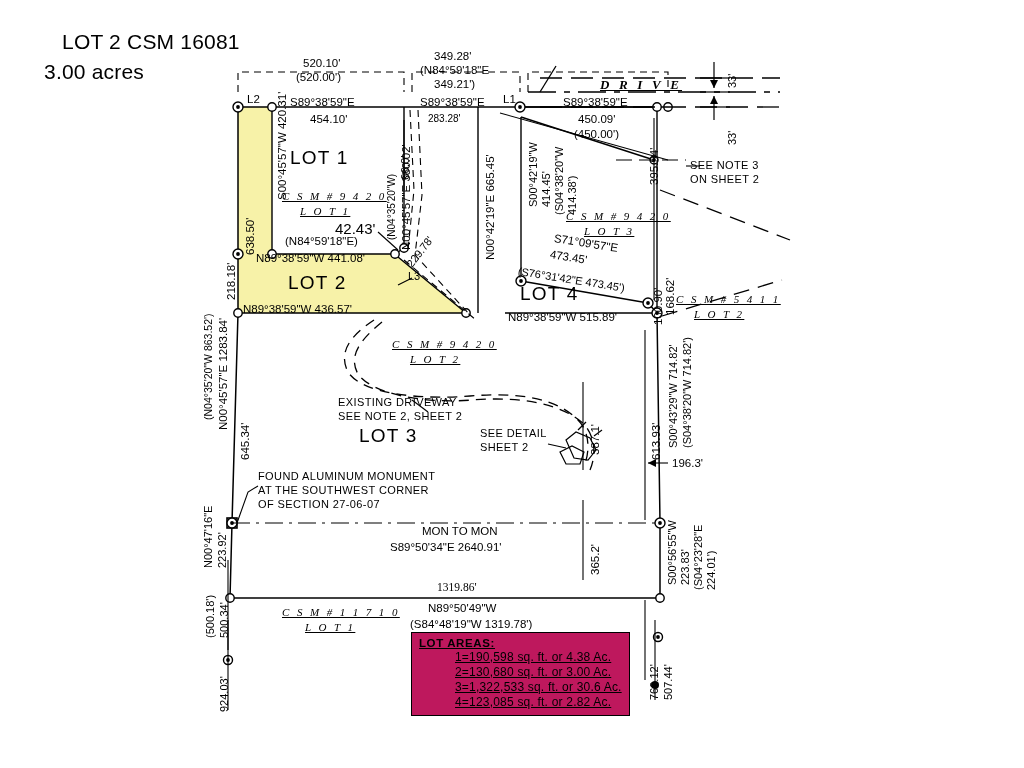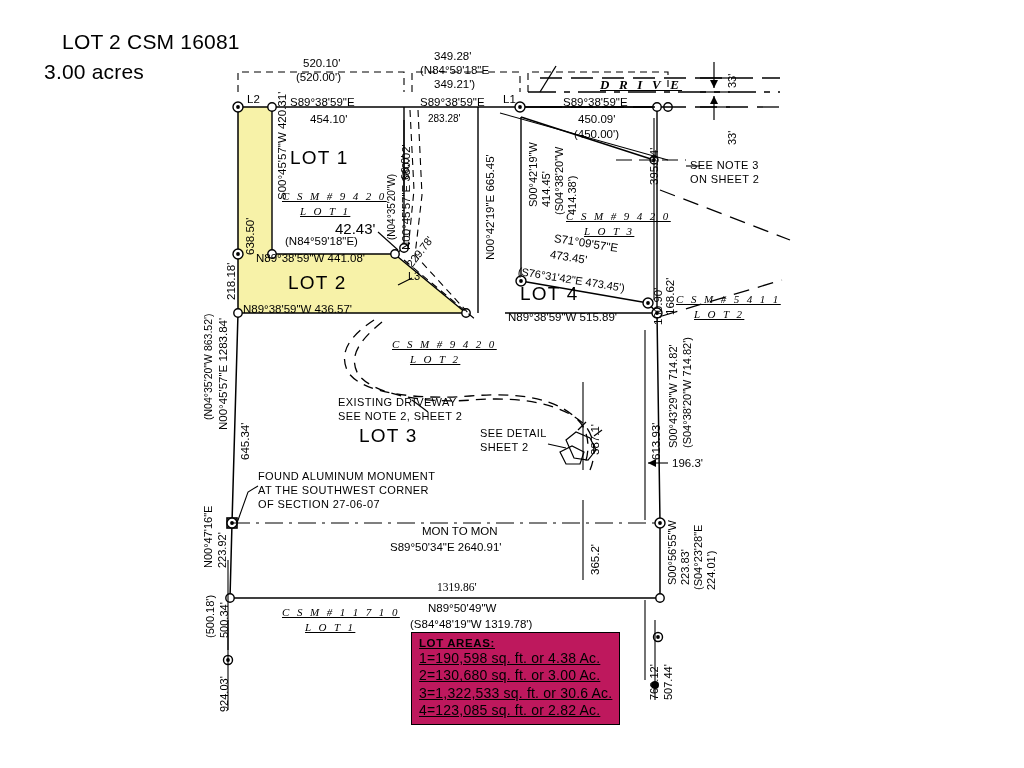--- a/index.html
+++ b/index.html
@@ -8,21 +8,21 @@
   svg#plat{position:absolute;left:0;top:0;width:1024px;height:768px;}
   .ttl{position:absolute;font-size:21px;letter-spacing:.2px;white-space:nowrap;}
   .lbl{position:absolute;white-space:nowrap;font-family:"Liberation Sans",sans-serif;font-size:10.5px;line-height:1.12;}
   .lotname{position:absolute;white-space:nowrap;font-size:19px;letter-spacing:1.2px;}
   .csm{position:absolute;white-space:nowrap;font-size:11px;letter-spacing:2.4px;font-style:italic;text-decoration:underline;font-family:"Liberation Serif",serif;}
   .note{position:absolute;white-space:pre;font-size:11px;line-height:1.25;letter-spacing:.4px;}
   .rot90{transform-origin:0 0;transform:rotate(-90deg);}
   .rotmin{transform-origin:0 0;}
   .areas{position:absolute;border:1.4px solid #000;background:#be185d;padding:4px 7px 5px 7px;text-decoration:underline;}
   .areas .hd{font-size:11.5px;font-weight:bold;text-decoration:underline;letter-spacing:.6px;margin-bottom:1px;}
-  .areas .ln{font-size:14px;letter-spacing:.2px;line-height:1.24;white-space:nowrap;}
+  .areas .ln{font-size:12px;letter-spacing:.2px;line-height:1.24;white-space:nowrap;margin-left:36px;}
   .street{position:absolute;white-space:nowrap;font-size:13px;letter-spacing:3.2px;font-style:italic;text-decoration:underline;font-family:"Liberation Serif",serif;font-weight:bold;}
 </style>
 </head>
 <body>
 
 <div id="stage">
 
   <svg id="plat" viewBox="0 0 1024 768">
 
     <polygon points="238,107 272,107 272,254 395,254 398,257 466,313 238,313" fill="#f7f2a8" stroke="none"></polygon>

